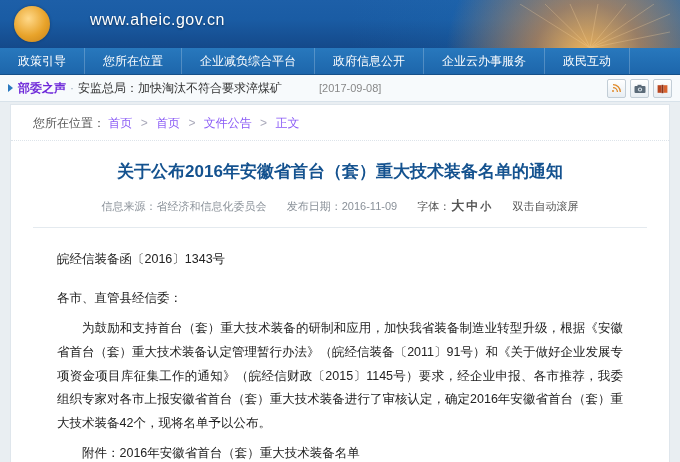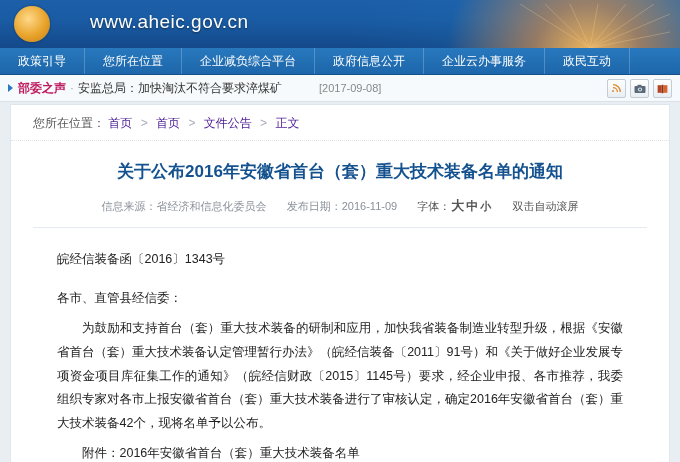--- a/index.html
+++ b/index.html
@@ -41,21 +41,21 @@
     position: absolute;
     right: 10px; top: 4px;
     width: 300px; height: 44px;
     opacity: 0.55;
   }
   .banner-url {
     position: absolute;
     left: 90px;
     top: 11px;
     color: #ffffff;
-    font-size: 19px;
+    font-size: 16px;
     letter-spacing: 0.5px;
     font-family: "Liberation Sans", sans-serif;
     text-shadow: 0 1px 2px rgba(0,0,0,0.45);
   }
   .banner-emblem {
     position: absolute;
     left: 14px; top: 6px;
     width: 36px; height: 36px;
     border-radius: 50%;
     background: radial-gradient(circle at 40% 35%, #ffd98a 0%, #e8a32a 55%, #c4801a 100%);
@@ -95,21 +95,21 @@
     padding: 0 8px;
   }
   .notice-arrow {
     width: 0; height: 0;
     border-left: 5px solid #2a79bf;
     border-top: 4px solid transparent;
     border-bottom: 4px solid transparent;
     margin-right: 5px;
   }
   .notice-label {
-    color: #be185d;
+    color: #6d28d9;
     font-size: 12px;
     font-weight: bold;
   }
   .notice-sep { color: #9ab; margin: 0 4px; }
   .notice-text {
     color: #333;
     font-size: 12px;
     cursor: pointer;
   }
   .notice-date { color: #888; font-size: 11px; margin-left: 18px; padding-left: 19px; }
@@ -141,21 +141,21 @@
     border-bottom: none;
     box-sizing: border-box;
   }
   .breadcrumb {
     padding: 10px 22px 8px 22px;
     font-size: 12px;
     color: #555;
     border-bottom: 1px dotted #dde4ea;
   }
   .breadcrumb a {
-    color: #4c1d95; text-decoration: none; cursor: pointer;
+    color: #8b5cf6; text-decoration: none; cursor: pointer;
   }
   .breadcrumb .sep { color: #aab; margin: 0 5px; }
 
   .doc-title {
     text-align: center;
     font-size: 17px;
     font-weight: bold;
     color: #14528f;
     padding: 18px 40px 12px 40px;
     line-height: 1.5;

